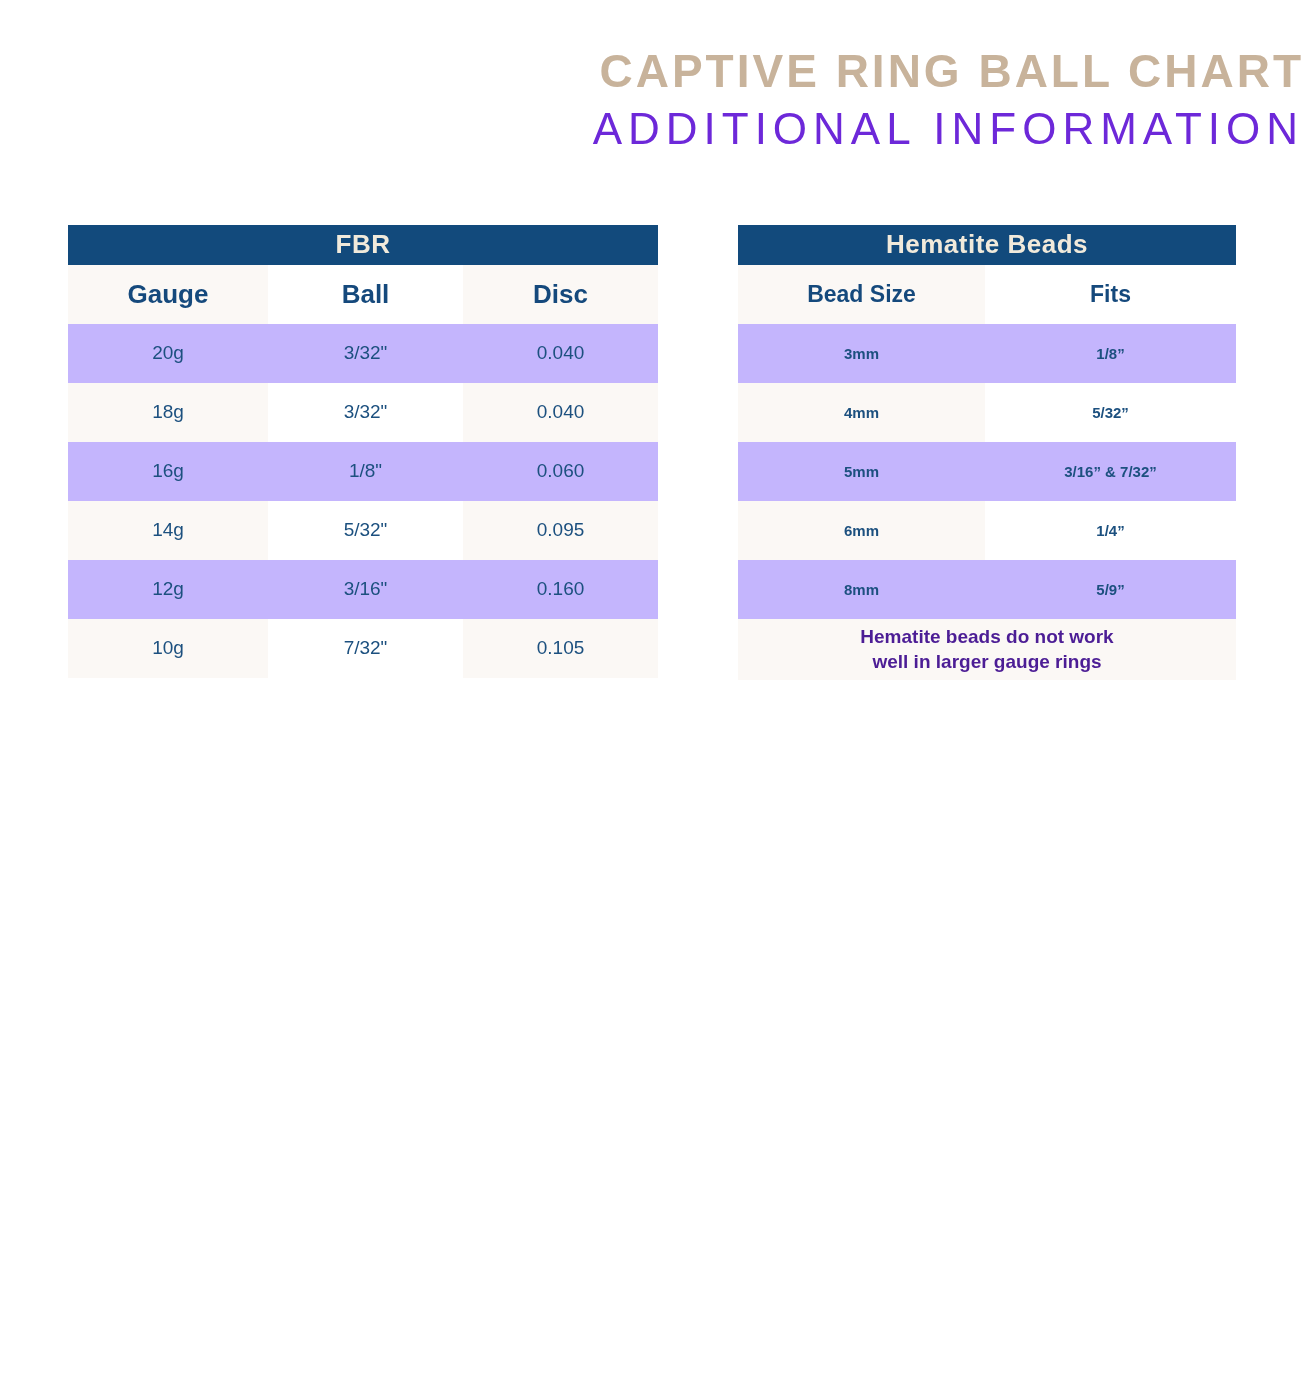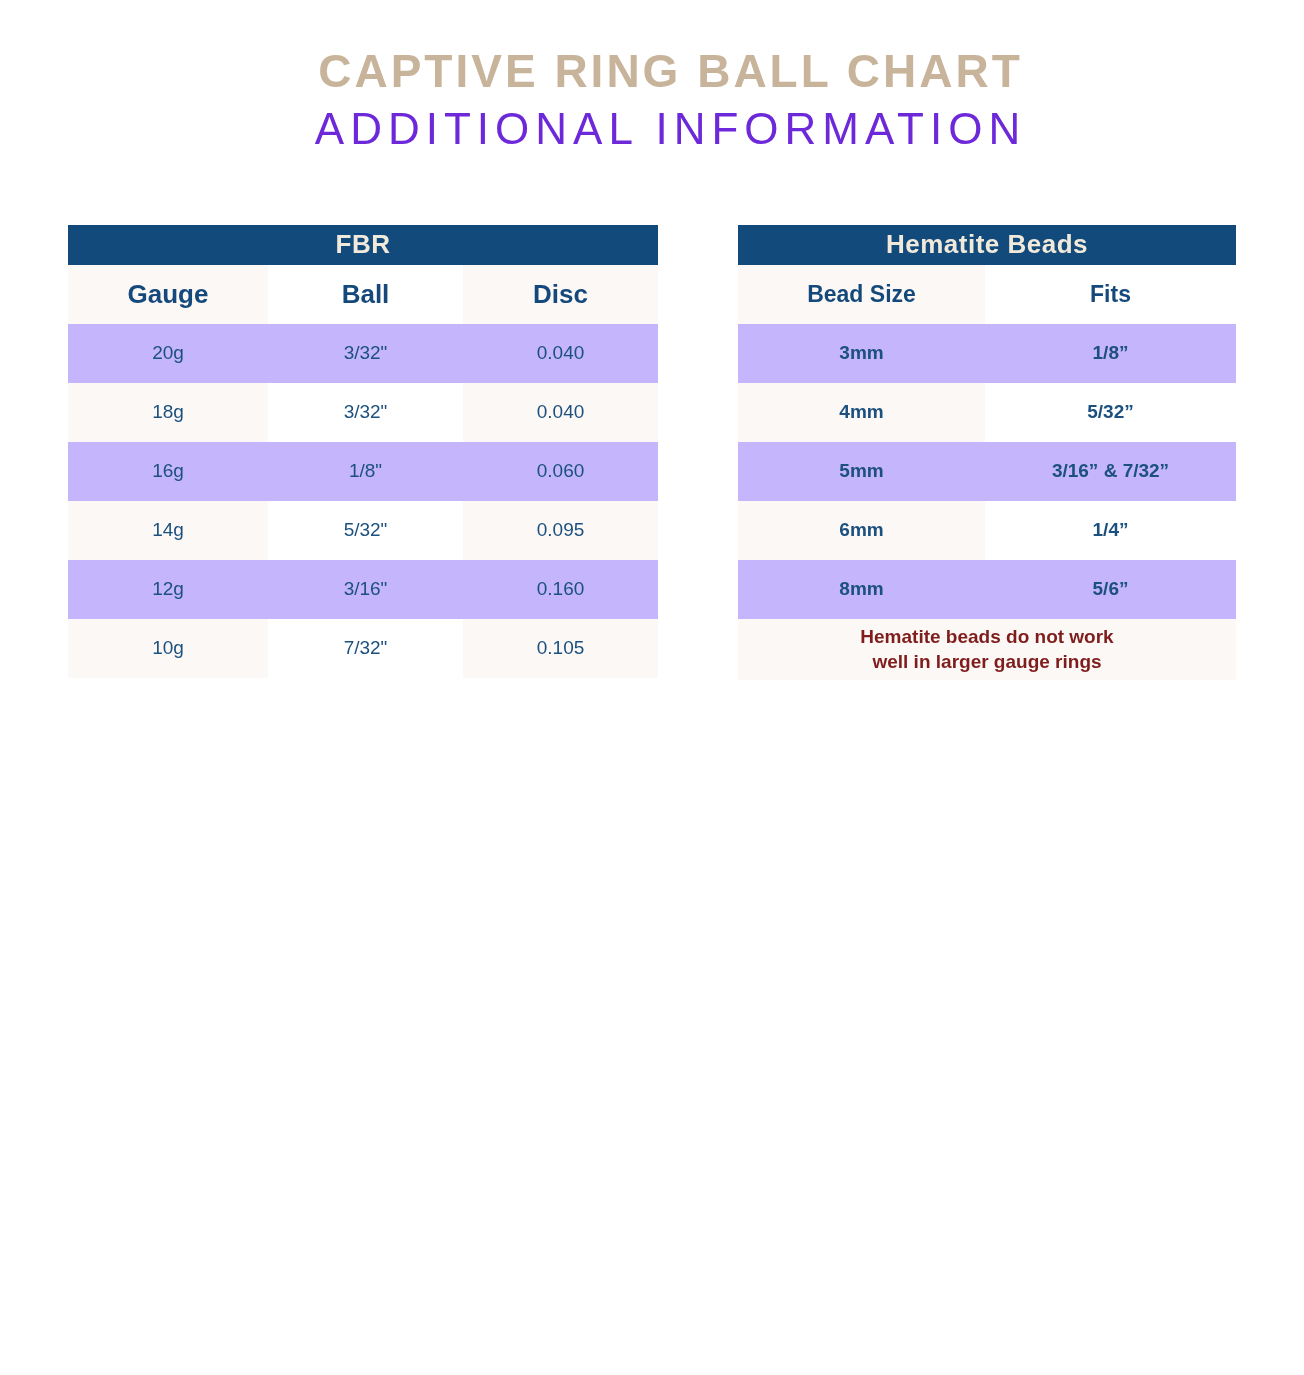--- a/index.html
+++ b/index.html
@@ -11,21 +11,21 @@
   .page {
     position: relative;
     width: 1304px;
     height: 1375px;
     background: #ffffff;
     overflow: hidden;
   }
 
   
   .title-block {
-    text-align: center;
+    text-align: right;
     padding-top: 46px;
     padding-left: 37px;
   }
   .main-title {
     margin: 0;
     font-size: 46px;
     font-weight: 800;
     letter-spacing: 3px;
     color: #C8B39B;
     line-height: 1.1;
@@ -90,35 +90,35 @@
     font-size: 19px;
     font-weight: 400;
     color: #1C507F;
   }
   .tbl-hematite .colhead-row .cell {
     font-size: 23px;
     font-weight: 700;
     color: #15497C;
   }
   .tbl-hematite .data-row .cell {
-    font-size: 19px;
+    font-size: 15px;
     font-weight: 700;
     color: #1C507F;
   }
 
   .note-row {
     height: 61px;
     background: #FBF8F5;
     display: flex;
     flex-direction: column;
     align-items: center;
     justify-content: center;
     font-size: 19px;
     font-weight: 700;
-    color: #7f1d1d;
+    color: #4c1d95;
     line-height: 25px;
     text-align: center;
   }
 </style>
 </head>
 <body>
 
 <div class="page">
 
   <div class="title-block">
@@ -188,21 +188,21 @@
       <div class="row data-row stripe">
         <div class="cell col-a">5mm</div>
         <div class="cell col-b">3/16” &amp; 7/32”</div>
       </div>
       <div class="row data-row">
         <div class="cell col-a">6mm</div>
         <div class="cell col-b">1/4”</div>
       </div>
       <div class="row data-row stripe">
         <div class="cell col-a">8mm</div>
-        <div class="cell col-b">5/6”</div>
+        <div class="cell col-b">5/9”</div>
       </div>
 
       <div class="note-row">
         <span>Hematite beads do not work</span>
         <span>well in larger gauge rings</span>
       </div>
     </div>
 
   </div>
 </div>

